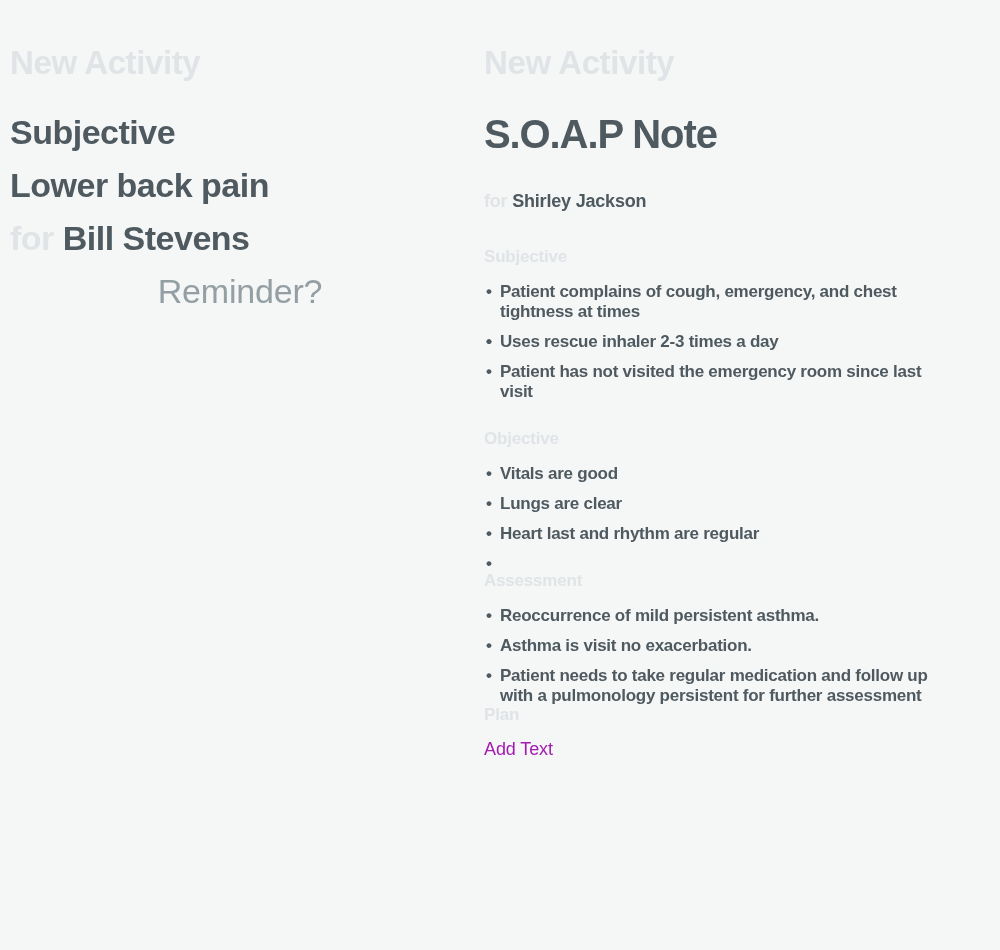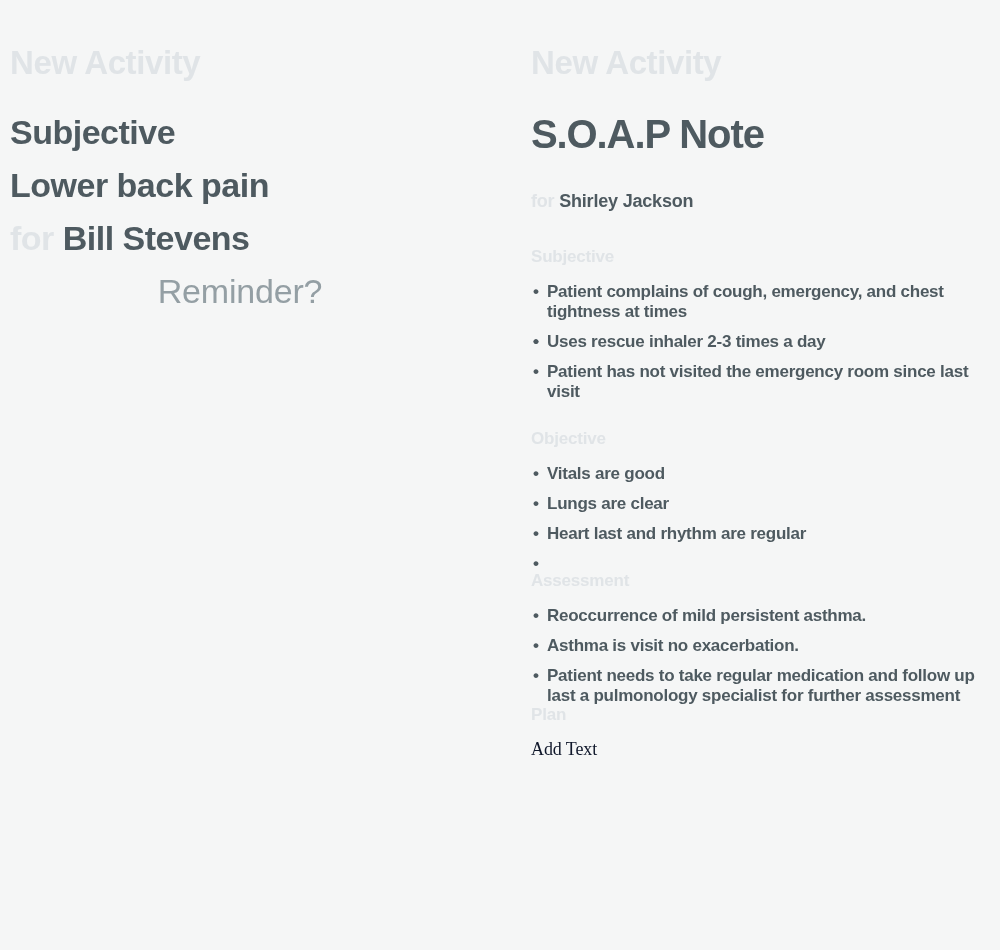--- a/index.html
+++ b/index.html
@@ -18,21 +18,21 @@
   .page {
     position: relative;
     width: 1000px;
     height: 950px;
   }
 
   
   .tone-dark   { color: #4e5a60; }
   .tone-faint  { color: #e0e4e7; }
   .tone-mid    { color: #949fa4; text-align: center; }
-  .tone-addtxt { color: #0f172a; font-family: Liberation Serif, serif; }
+  .tone-addtxt { color: #a21caf; }
 
   
   .left-panel {
     position: absolute;
     left: 10px;
     top: 46px;
     width: 460px;
   }
   .left-panel .eyebrow {
     font-size: 33px;
@@ -54,21 +54,21 @@
     letter-spacing: -0.2px;
     margin-bottom: 0;
   }
   .left-panel .line .prefix {
     font-weight: 700;
   }
 
   
   .right-panel {
     position: absolute;
-    left: 531px;
+    left: 484px;
     top: 46px;
     width: 460px;
   }
   .right-panel .eyebrow {
     font-size: 33px;
     font-weight: 700;
     line-height: 1.0;
     letter-spacing: -0.4px;
     margin: 0 0 35px 0;
   }
@@ -183,21 +183,21 @@
             <li class="bullet-item tone-dark"><span class="dot">•</span><span>Lungs are clear</span></li>
             <li class="bullet-item tone-dark"><span class="dot">•</span><span>Heart last and rhythm are regular</span></li>
             <li class="bullet-item tone-dark"><span class="dot">•</span></li>
           </ul>
         </div>
         <div class="section">
           <div class="section-label tone-faint">Assessment</div>
           <ul class="bullet-list">
             <li class="bullet-item tone-dark"><span class="dot">•</span><span>Reoccurrence of mild persistent asthma.</span></li>
             <li class="bullet-item tone-dark"><span class="dot">•</span><span>Asthma is visit no exacerbation.</span></li>
-            <li class="bullet-item tone-dark"><span class="dot">•</span><span>Patient needs to take regular medication and follow up last a pulmonology specialist for further assessment</span></li>
+            <li class="bullet-item tone-dark"><span class="dot">•</span><span>Patient needs to take regular medication and follow up with a pulmonology persistent for further assessment</span></li>
           </ul>
         </div>
       </div>
 
     <div class="section">
       <div class="section-label tone-faint">Plan</div>
       <div class="plan-placeholder tone-addtxt">Add Text</div>
     </div>
   </div>
 

